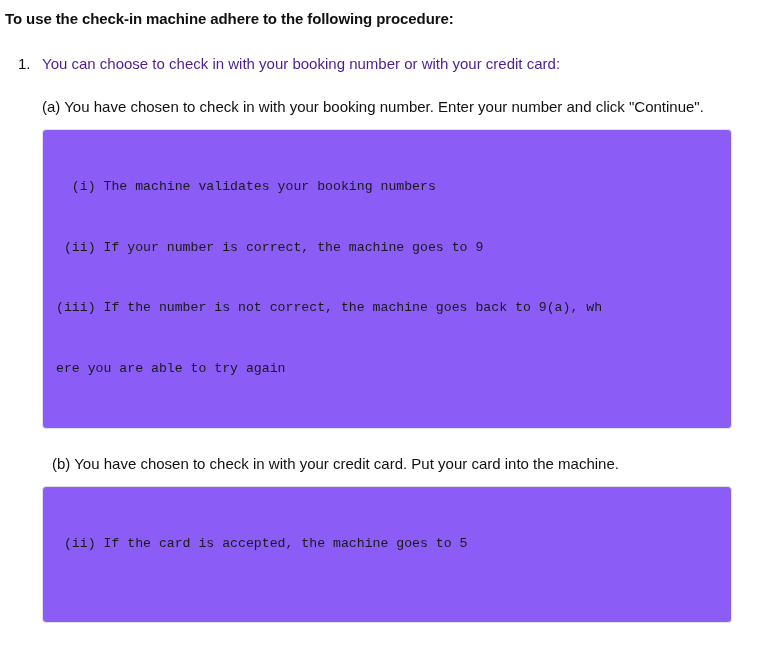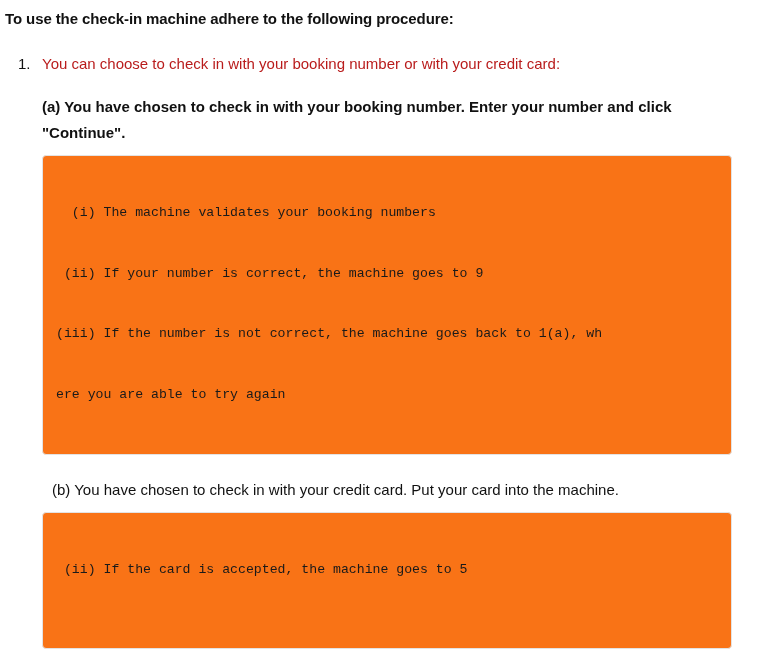--- a/index.html
+++ b/index.html
@@ -48,35 +48,35 @@
     top: 0;
     width: 20px;
     font-size: 15px;
     line-height: 26px;
     color: #111111;
     text-align: left;
   }
   .item-text {
     font-size: 15px;
     line-height: 26px;
-    color: #b91c1c;
+    color: #4c1d95;
     padding-right: 26px;
   }
   .sub-para {
     font-size: 15px;
     line-height: 26px;
     color: #111111;
     margin: 0;
     padding: 0 30px 0 42px;
   }
   .code-block {
     box-sizing: border-box;
     margin: 9px 8px 0 40px;
     padding: 9px 13px 11px 13px;
-    background: #f97316;
+    background: #8b5cf6;
     border: 1px solid #e3e3e3;
     border-radius: 4px;
     white-space: pre;
     overflow: hidden;
   }
   .code-block .code-line {
     font-family: "Liberation Mono", "DejaVu Sans Mono", monospace;
     font-size: 13.2px;
     line-height: 24.5px;
     color: #1a1a1a;
@@ -96,26 +96,26 @@
   <div class="gap-lg"></div>
 
   <ol class="proc-list">
 
     <li class="proc-item">
       <span class="item-marker">1.</span>
       <div class="item-text">You can choose to check in with your booking number or with your credit card:</div>
 
       <div class="gap-md"></div>
 
-      <p class="sub-para" style="padding-left:0;font-weight:bold;">(a) You have chosen to check in with your booking number. Enter your number and click "Continue".</p>
+      <p class="sub-para" style="padding-left:0;">(a) You have chosen to check in with your booking number. Enter your number and click "Continue".</p>
 
       <div class="code-block" style="margin-left:0px;">
         <span class="code-line">  (i) The machine validates your booking numbers</span>
         <span class="code-line"> (ii) If your number is correct, the machine goes to 9</span>
-        <span class="code-line">(iii) If the number is not correct, the machine goes back to 1(a), wh</span>
+        <span class="code-line">(iii) If the number is not correct, the machine goes back to 9(a), wh</span>
         <span class="code-line">ere you are able to try again</span>
       </div>
 
       <div class="gap-lg"></div>
 
       <p class="sub-para" style="padding-left:0;padding-right:30px;margin-left:10px;">(b) You have chosen to check in with your credit card. Put your card into the machine.</p>
 
       <div class="code-block" style="margin-left:0px;">
         <span class="code-line"> (ii) If the card is accepted, the machine goes to 5</span>
         

